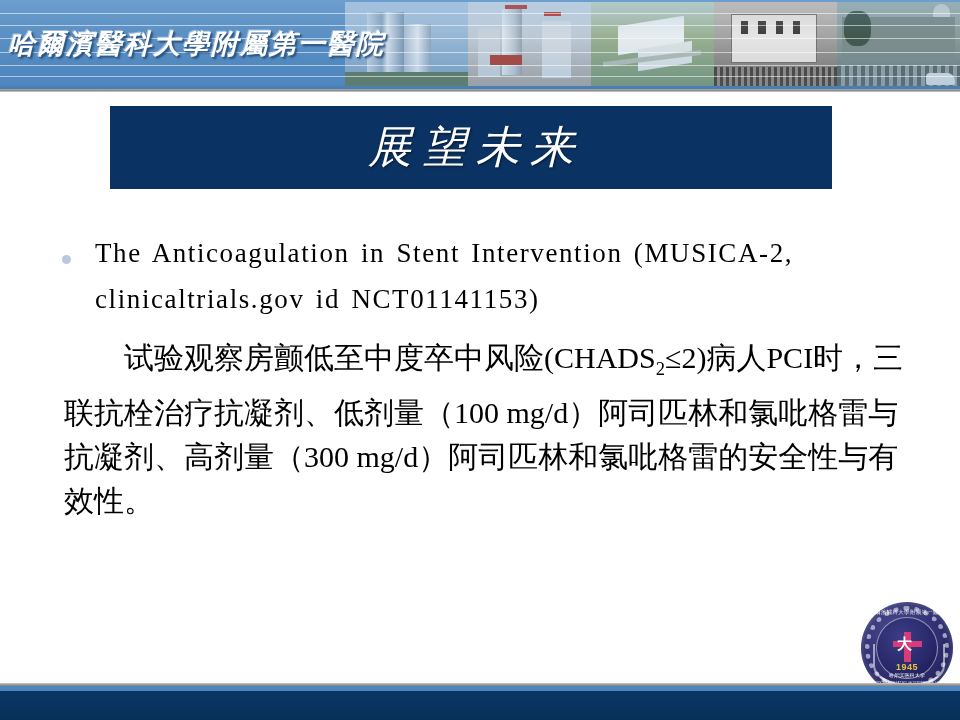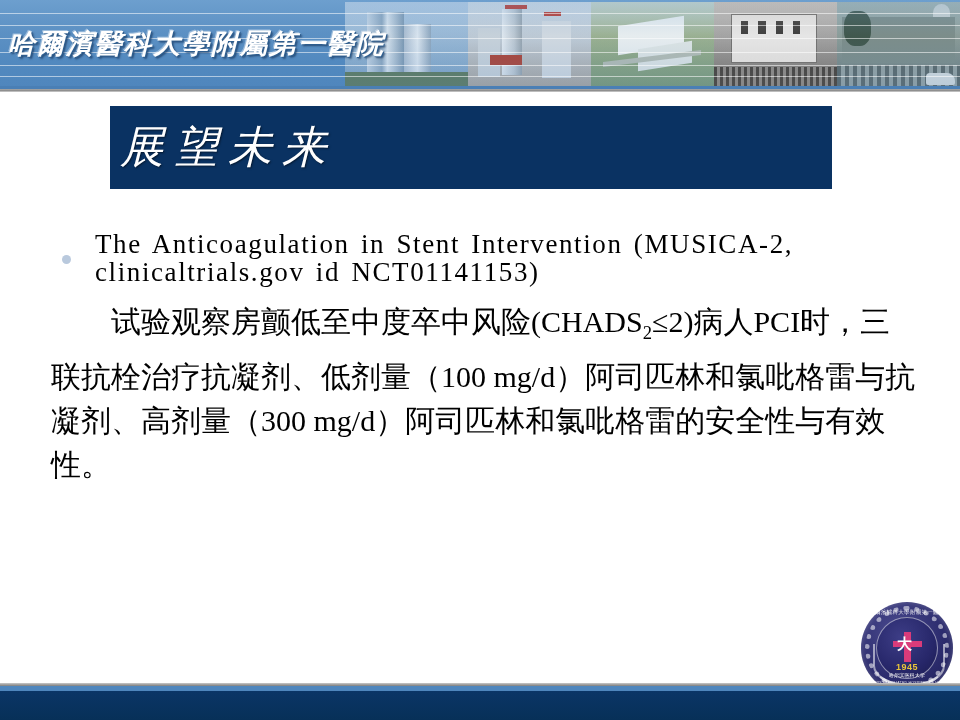--- a/index.html
+++ b/index.html
@@ -146,21 +146,21 @@
   
   .title-box {
     position: absolute;
     left: 110px;
     top: 106px;
     width: 722px;
     height: 83px;
     background: #0a3262;
     display: flex;
     align-items: center;
-    justify-content: flex-start;
+    justify-content: center;
   }
   .title-text {
     color: #ffffff;
     font-family: "Liberation Serif", "DejaVu Serif", serif;
     font-size: 44px;
     font-style: italic;
     font-weight: normal;
     letter-spacing: 10px;
     text-shadow: 1px 1px 2px rgba(0,0,0,0.5);
     padding-left: 10px;
@@ -184,29 +184,29 @@
     left: 62px;
     top: 25px;
     width: 9px;
     height: 9px;
     border-radius: 50%;
     background: #b9c9dd;
   }
   .bullet-text {
     font-family: "Liberation Serif", "DejaVu Serif", serif;
     font-size: 27px;
-    line-height: 28px;
+    line-height: 46px;
     color: #000000;
     letter-spacing: 1.6px;
     word-spacing: 3px;
   }
 
   .para {
     margin-top: 14px;
-    padding-left: 51px;
+    padding-left: 64px;
     padding-right: 40px;
     font-family: "Liberation Serif", "DejaVu Serif", serif;
     font-size: 30px;
     line-height: 44px;
     color: #000000;
     text-indent: 2em;
     letter-spacing: 0px;
   }
   .para sub {
     font-size: 0.62em;

